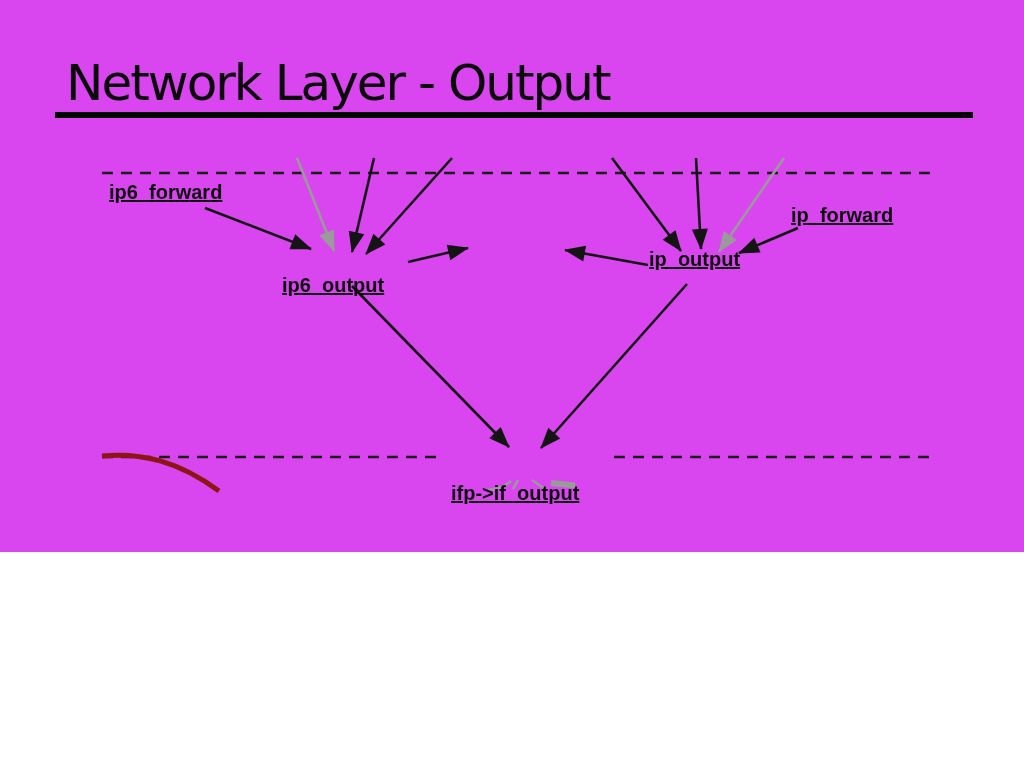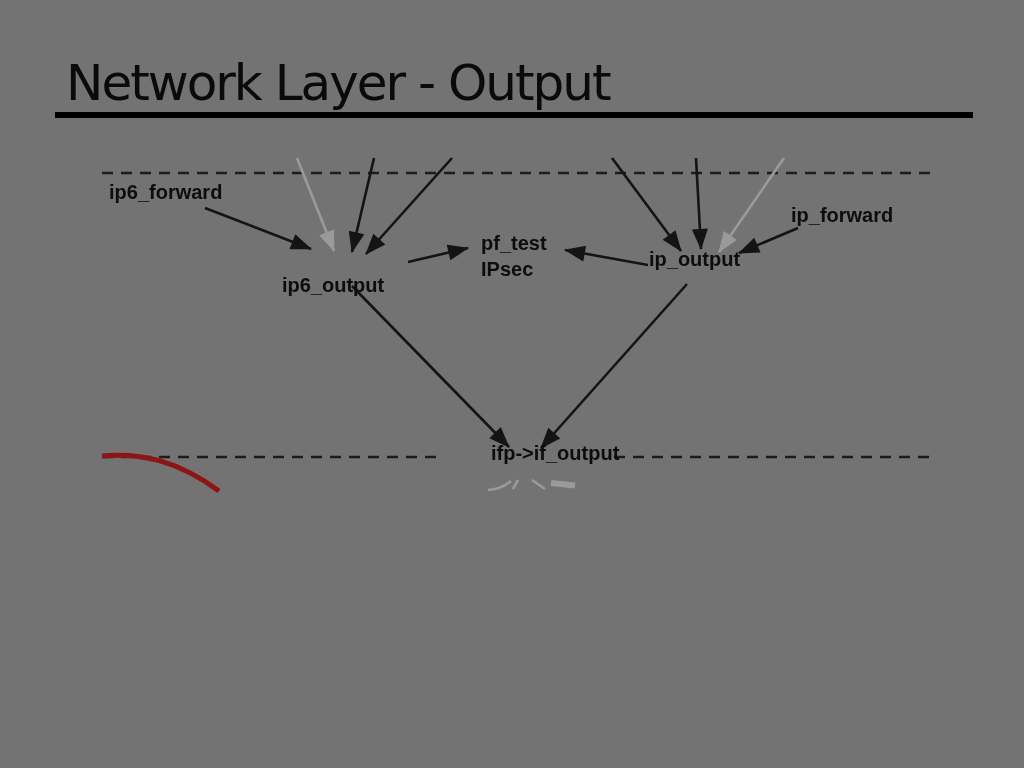--- a/index.html
+++ b/index.html
@@ -3,22 +3,22 @@
 <meta charset="utf-8">
 <style>
   html, body {
     margin: 0;
     padding: 0;
     background: #ffffff;
   }
   .slide {
     position: relative;
     width: 1024px;
-    height: 768px;
-    background: #737373;
+    height: 552px;
+    background: #d946ef;
     overflow: hidden;
     font-family: "Liberation Sans", sans-serif;
   }
   .slide-title {
     position: absolute;
     left: 66px;
     top: 54px;
     font-family: "DejaVu Sans", sans-serif;
     font-size: 50px;
     font-weight: 400;
@@ -42,27 +42,28 @@
     height: 768px;
   }
   .node-label {
     position: absolute;
     font-family: "Liberation Sans", sans-serif;
     font-size: 20px;
     font-weight: 700;
     color: #0d0d0d;
     white-space: nowrap;
     line-height: 26px;
+    text-decoration: underline;
   }
   .lbl-ip6-forward { left: 109px; top: 179px; }
   .lbl-ip-forward  { left: 791px; top: 202px; }
   .lbl-ip6-output  { left: 282px; top: 272px; }
   .lbl-pf-block    { left: 481px; top: 230px; }
   .lbl-ip-output   { left: 649px; top: 246px; }
-  .lbl-if-output   { left: 451px; top: 440px; margin-left: 40px; }
+  .lbl-if-output   { left: 451px; top: 480px; }
 </style>
 </head>
 <body>
 
 <div class="slide">
 
   <div class="slide-title">Network Layer - Output</div>
   <div class="title-underline"></div>
 
   <svg class="diagram-svg" viewBox="0 0 1024 768" xmlns="http://www.w3.org/2000/svg">
@@ -99,20 +100,16 @@
 
     <path d="M 511 481 Q 501 489 488 490" fill="none" stroke="#9a9a9a" stroke-width="2.6"></path>
     <line x1="518" y1="480" x2="513" y2="489" stroke="#9a9a9a" stroke-width="2.6"></line>
     <line x1="532" y1="480" x2="545" y2="489" stroke="#9a9a9a" stroke-width="2.6"></line>
     <line x1="551" y1="483" x2="575" y2="485.5" stroke="#9a9a9a" stroke-width="6"></line>
   </svg>
 
   <div class="node-label lbl-ip6-forward">ip6_forward</div>
   <div class="node-label lbl-ip-forward">ip_forward</div>
   <div class="node-label lbl-ip6-output">ip6_output</div>
-  <div class="node-label lbl-pf-block">
-    <div>pf_test</div>
-    <div>IPsec</div>
-  </div>
   <div class="node-label lbl-ip-output">ip_output</div>
   <div class="node-label lbl-if-output">ifp-&gt;if_output</div>
 
 </div>
 
 </body></html>

